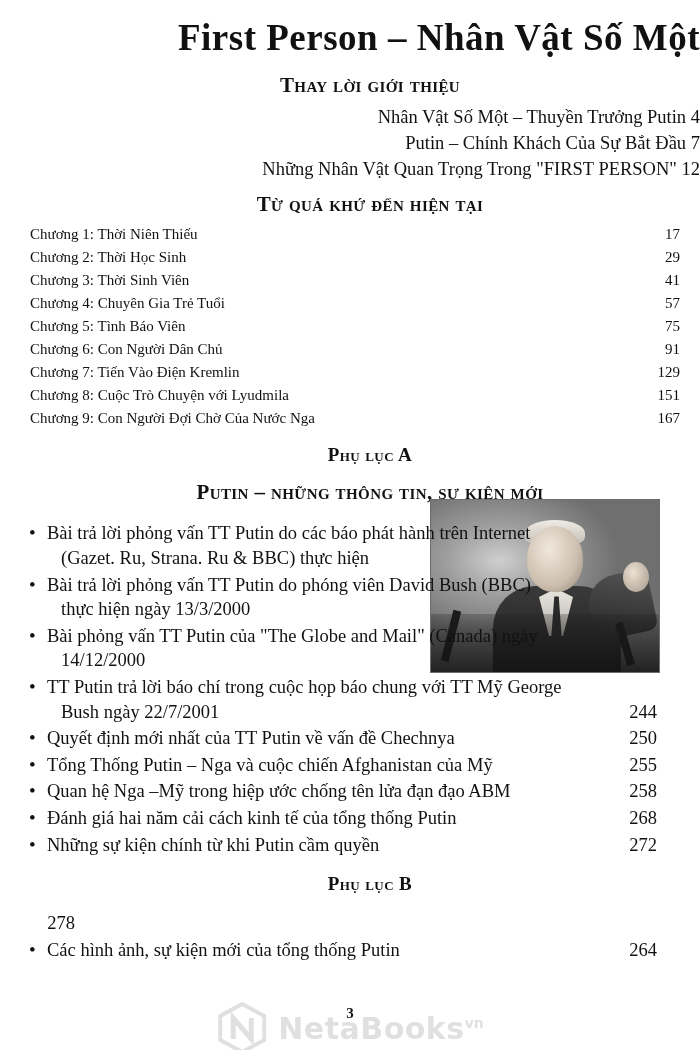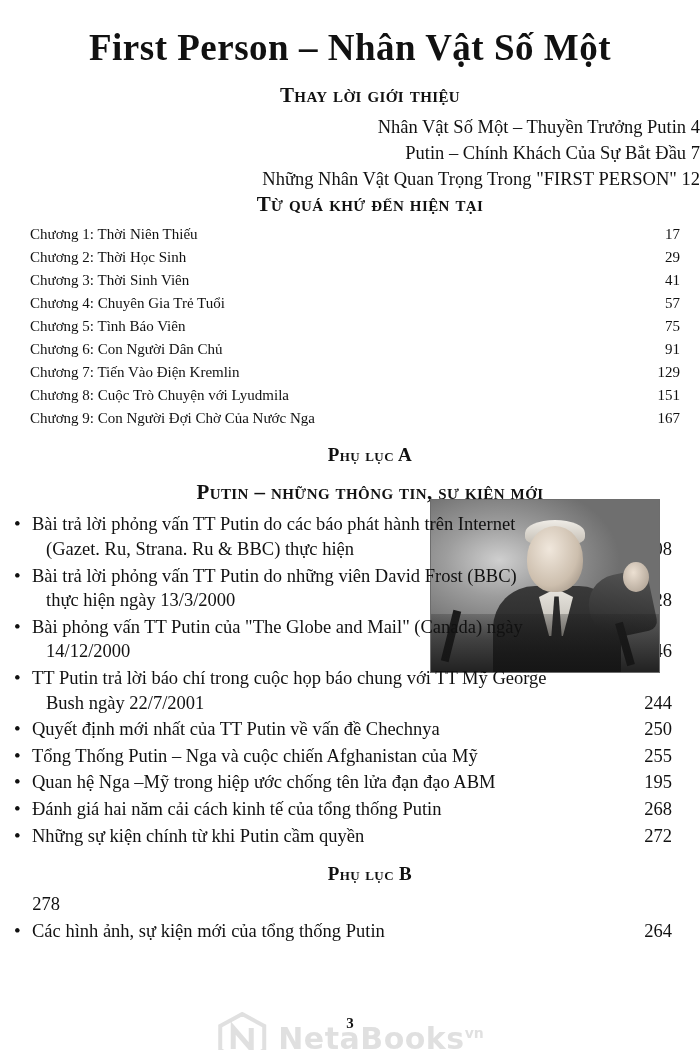--- a/index.html
+++ b/index.html
@@ -16,25 +16,25 @@
     overflow: hidden;
   }
   .page {
     position: relative;
     width: 700px;
     height: 1050px;
     padding: 0;
     box-sizing: border-box;
   }
   .main-title {
-    text-align: center;
+    text-align: right;
     font-size: 37px;
     font-weight: bold;
     letter-spacing: 0.5px;
-    margin: 28px 0 0 0;
+    margin: 18px 0 0 0;
     line-height: 1.1;
   }
   .section-head {
     text-align: center;
     font-weight: bold;
     font-size: 21px;
     margin: 14px 0 6px 0;
     font-variant: small-caps;
     letter-spacing: 0.4px;
     padding-left: 40px;
@@ -171,21 +171,21 @@
   .photo .mic2 {
     position: absolute;
     right: 30px;
     bottom: 6px;
     width: 8px;
     height: 44px;
     background: #1a1a1a;
     transform: rotate(-16deg);
   }
   .appendix-list {
-    margin: 0;
+    margin: 15px;
     padding: 0;
     list-style: none;
   }
   .bullet-row {
     display: flex;
     align-items: flex-start;
     font-size: 18.5px;
     line-height: 1.33;
     padding: 1px 0;
   }
@@ -241,21 +241,21 @@
     font-size: 30px;
     font-weight: bold;
     color: #9a9a9a;
     letter-spacing: 0.5px;
   }
   .wm-text .sub {
     font-size: 14px;
     vertical-align: super;
     letter-spacing: 0;
   }
-  .sp-top { margin-top: 0; }
+  .sp-top { margin-top: 10px; }
 </style>
 </head>
 <body>
 
 <div class="page">
 
   <h1 class="main-title">First Person – Nhân Vật Số Một</h1>
 
   <div class="section-head">Thay lời giới thiệu</div>
 
@@ -327,21 +327,21 @@
   <div class="appendix-list">
     <div class="bullet-row">
       <div class="bullet-text">
         <span>Bài trả lời phỏng vấn TT Putin do các báo phát hành trên Internet</span>
         <span class="l2">(Gazet. Ru, Strana. Ru &amp; BBC) thực hiện</span>
       </div>
       <div class="bullet-page">208</div>
     </div>
     <div class="bullet-row">
       <div class="bullet-text">
-        <span>Bài trả lời phỏng vấn TT Putin do những viên David Frost (BBC)</span>
+        <span>Bài trả lời phỏng vấn TT Putin do phóng viên David Bush (BBC)</span>
         <span class="l2">thực hiện ngày 13/3/2000</span>
       </div>
       <div class="bullet-page">228</div>
     </div>
     <div class="bullet-row">
       <div class="bullet-text">
         <span>Bài phỏng vấn TT Putin của "The Globe and Mail" (Canada) ngày</span>
         <span class="l2">14/12/2000</span>
       </div>
       <div class="bullet-page">346</div>
@@ -362,21 +362,21 @@
     <div class="bullet-row">
       <div class="bullet-text">
         <span>Tổng Thống Putin – Nga và cuộc chiến Afghanistan của Mỹ</span>
       </div>
       <div class="bullet-page">255</div>
     </div>
     <div class="bullet-row">
       <div class="bullet-text">
         <span>Quan hệ Nga –Mỹ trong hiệp ước chống tên lửa đạn đạo ABM</span>
       </div>
-      <div class="bullet-page">195</div>
+      <div class="bullet-page">258</div>
     </div>
     <div class="bullet-row">
       <div class="bullet-text">
         <span>Đánh giá hai năm cải cách kinh tế của tổng thống Putin</span>
       </div>
       <div class="bullet-page">268</div>
     </div>
     <div class="bullet-row">
       <div class="bullet-text">
         <span>Những sự kiện chính từ khi Putin cầm quyền</span>

